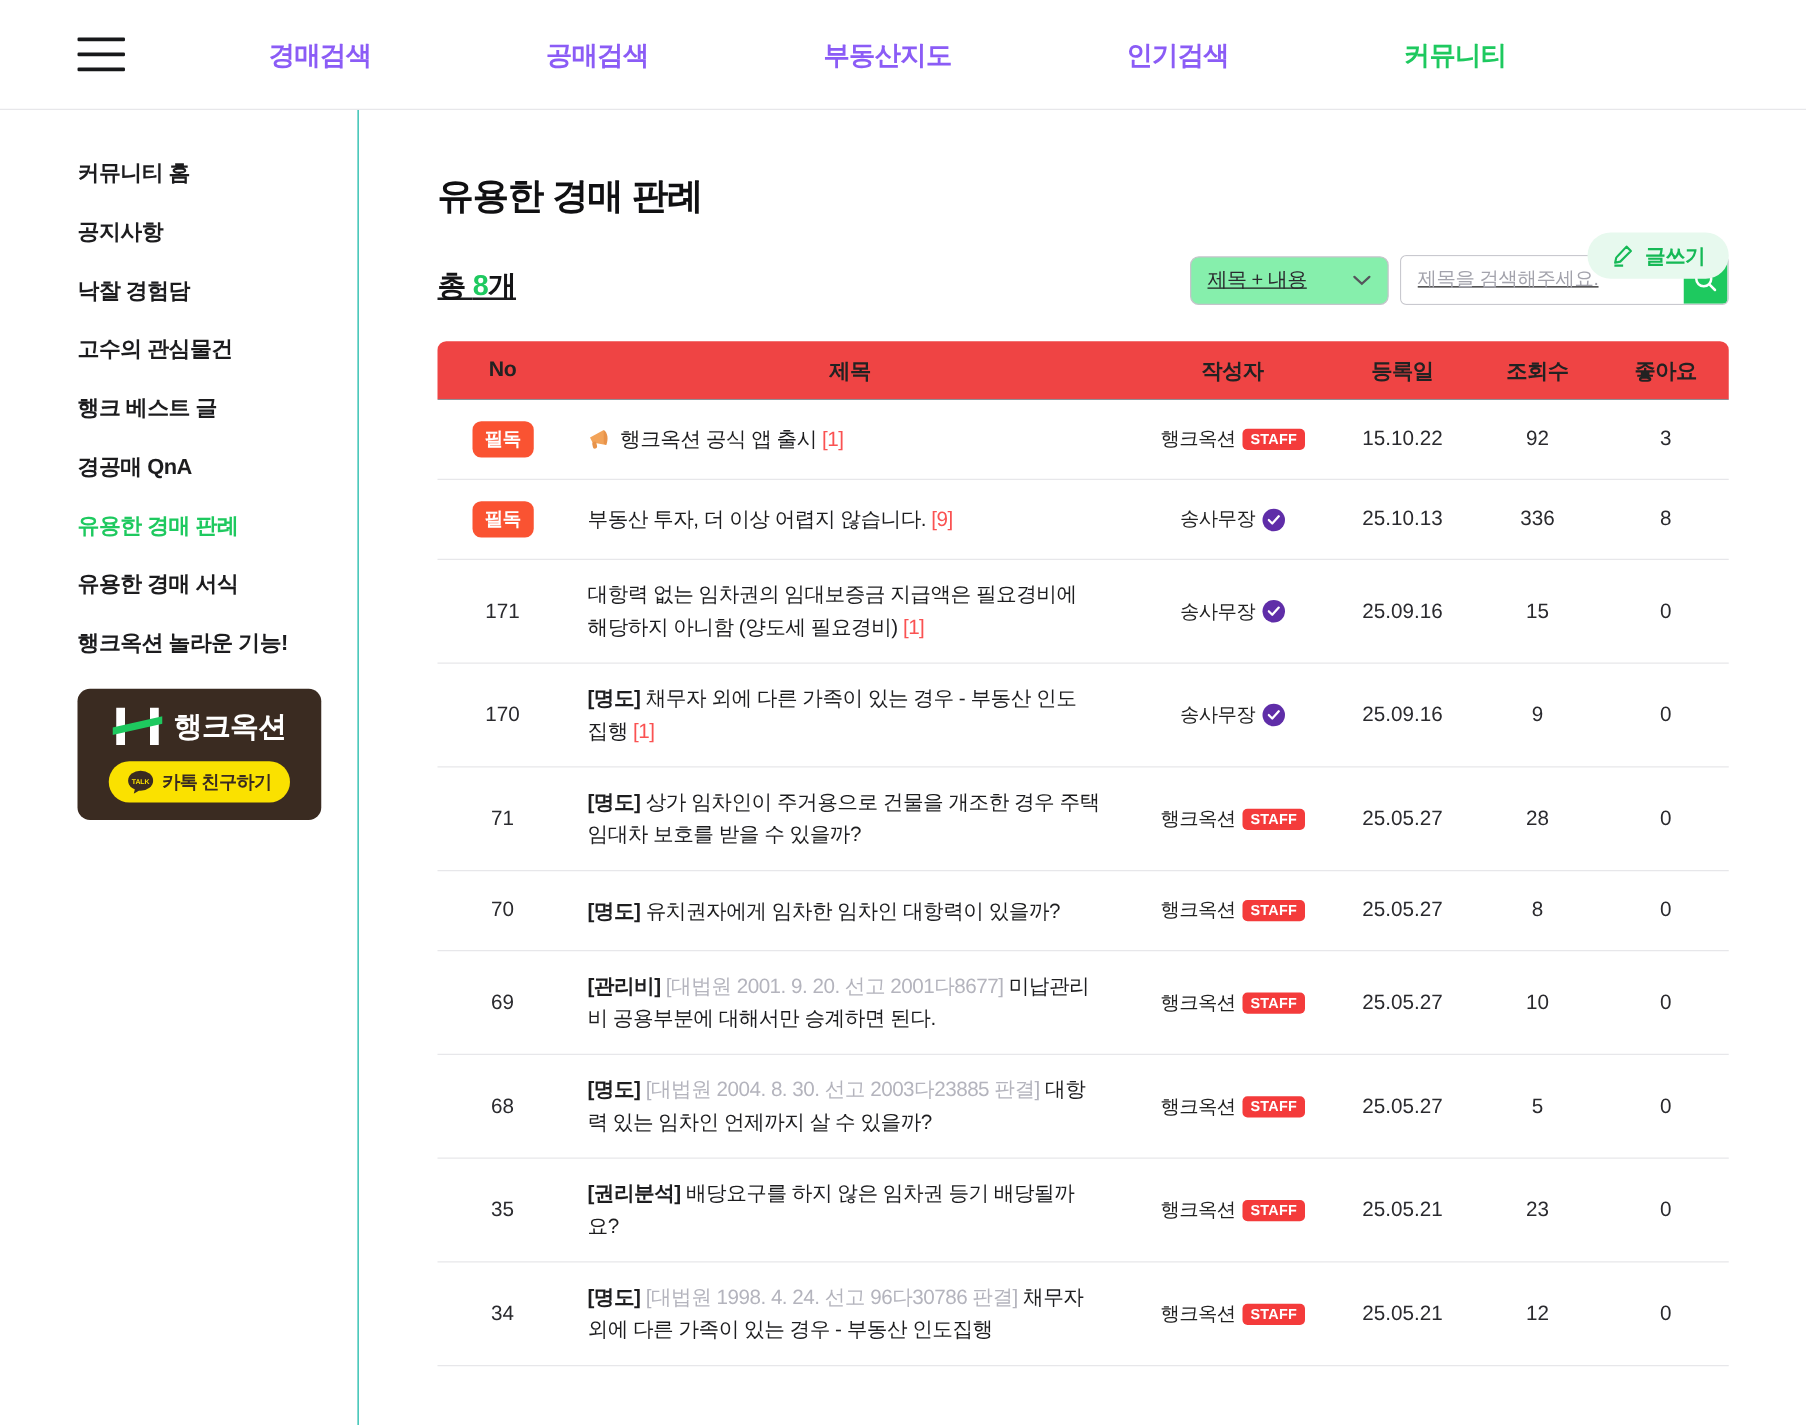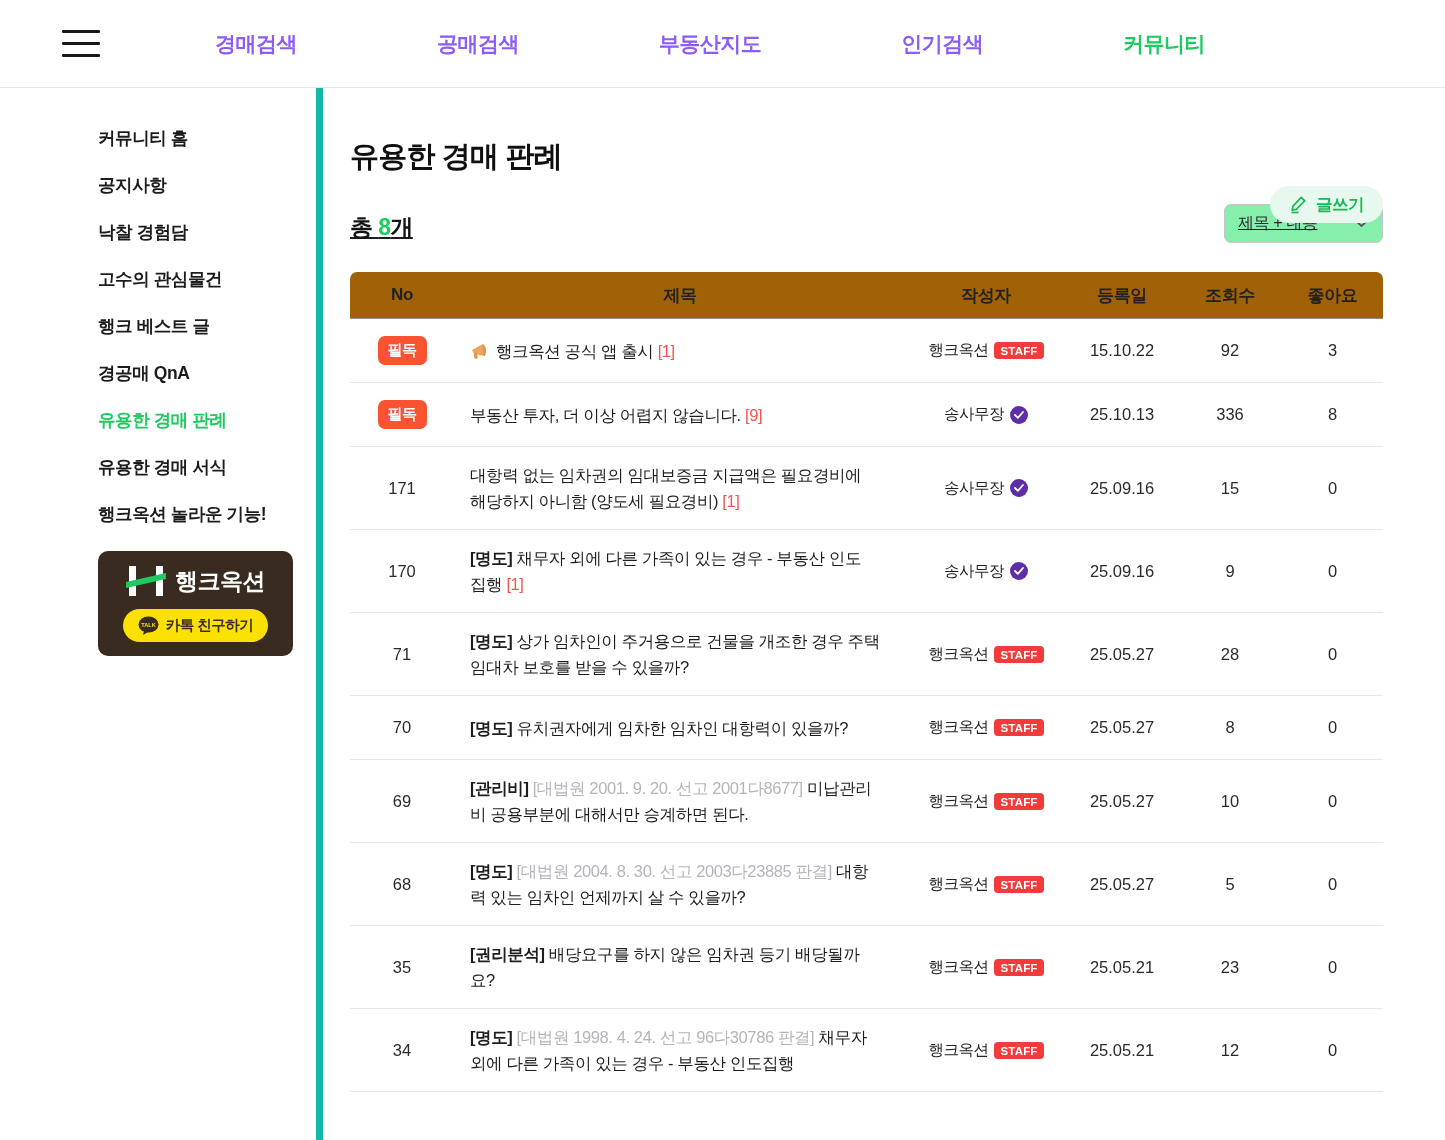--- a/index.html
+++ b/index.html
@@ -15,21 +15,21 @@
   .topnav { position:absolute; left:215px; top:0; width:990px; height:88px;
     display:flex; align-items:center; justify-content:space-between; }
   .topnav .nav-item { font-size:21px; font-weight:700; color:#8b5cf6; cursor:pointer; letter-spacing:-0.5px; }
   .topnav .nav-item.active { color:var(--green); }
 
   :root { --green:#1ec95f; --red:#fa5252; --badge-red:#fa5332; --staff-red:#f43b3b;
           --purple:#5f2da8; --gray-text:#b4b4bd; }
 
   
   .sidebar { position:absolute; top:88px; left:0; width:287px; height:1052px;
-    border-right:7px solid #14b8a6; background:#fff; padding:40px 0 0 62px;margin-left:36px; }
+    border-right:1px solid #14b8a6; background:#fff; padding:40px 0 0 62px; }
   .side-item { font-size:17.5px; font-weight:700; color:#1c1c1e; letter-spacing:-0.4px;
     margin-bottom:27px; cursor:pointer; line-height:20px; }
   .side-item.active { color:var(--green); }
 
   .banner { margin-top:21px; width:195px; height:105px; background:#3a2b21;
     border-radius:10px; display:flex; flex-direction:column; align-items:center;
     justify-content:center; gap:12px; cursor:pointer; }
   .logo-row { display:flex; align-items:center; gap:9px; }
   .logo-text { color:#fff; font-size:23px; font-weight:700; letter-spacing:-0.5px; }
   .kakao-pill { display:flex; align-items:center; gap:7px; background:#fae100;
@@ -58,21 +58,21 @@
     border-radius:5px; overflow:hidden; background:#fff; }
   .search-box input { flex:1; border:none; outline:none; padding:0 13px; font-size:15.5px;
     color:#333; font-family:inherit; letter-spacing:-0.3px; }
   .search-box input::placeholder { color:#a3a3ac; }
   .search-btn { width:43px; border:none; background:var(--green); cursor:pointer;
     display:flex; align-items:center; justify-content:center; }
 
   
   .board { margin-top:29px; width:1033px; }
   .thead { display:grid; grid-template-columns:104px 452px 160px 112px 104px 101px;
-    background:#a16207; border-radius:7px 7px 0 0; height:47px; align-items:center;
+    background:#ef4444; border-radius:7px 7px 0 0; height:47px; align-items:center;
     border-bottom:1px solid #8f8f96; }
   .thead .th { text-align:center; font-size:17px; font-weight:700; color:#222; letter-spacing:-0.4px; }
   .trow { display:grid; grid-template-columns:104px 452px 160px 112px 104px 101px;
     align-items:center; border-bottom:1px solid #e7e7ea; padding:15px 0; min-height:64px; cursor:pointer; }
   .td-no { text-align:center; font-size:16.5px; color:#2a2a2e; }
   .must-badge { display:inline-block; background:var(--badge-red); color:#fff; font-size:15px;
     font-weight:700; border-radius:7px; padding:5px 10px; letter-spacing:-0.5px; }
   .td-title { padding:0 26px 0 16px; font-size:16.5px; line-height:26px; color:#1d1d1f;
     letter-spacing:-0.4px; word-break:break-all; }
   .td-title .bold { font-weight:800; }
@@ -153,20 +153,29 @@
       <div class="total">
         <span>총 </span><span class="count">8</span><span>개</span>
       </div>
       <div class="search-tools">
         <div class="filter-select">
           <span class="val">제목 + 내용</span>
           <svg width="15" height="9" viewBox="0 0 15 9">
             <polyline points="1.5,1.5 7.5,7 13.5,1.5" fill="none" stroke="#55555c" stroke-width="1.8" stroke-linecap="round"></polyline>
           </svg>
         </div>
+        <div class="search-box">
+          <input type="text" value="" placeholder="제목을 검색해주세요." style="">
+          <button class="search-btn">
+            <svg width="21" height="21" viewBox="0 0 21 21">
+              <circle cx="9" cy="9" r="6" fill="none" stroke="#fff" stroke-width="2"></circle>
+              <line x1="13.5" y1="13.5" x2="18" y2="18" stroke="#fff" stroke-width="2" stroke-linecap="round"></line>
+            </svg>
+          </button>
+        </div>
       </div>
     </div>
 
     <section class="board">
       <div class="thead" id="thead">
           <div class="th">No</div>
           <div class="th">제목</div>
           <div class="th">작성자</div>
           <div class="th">등록일</div>
           <div class="th">조회수</div>

